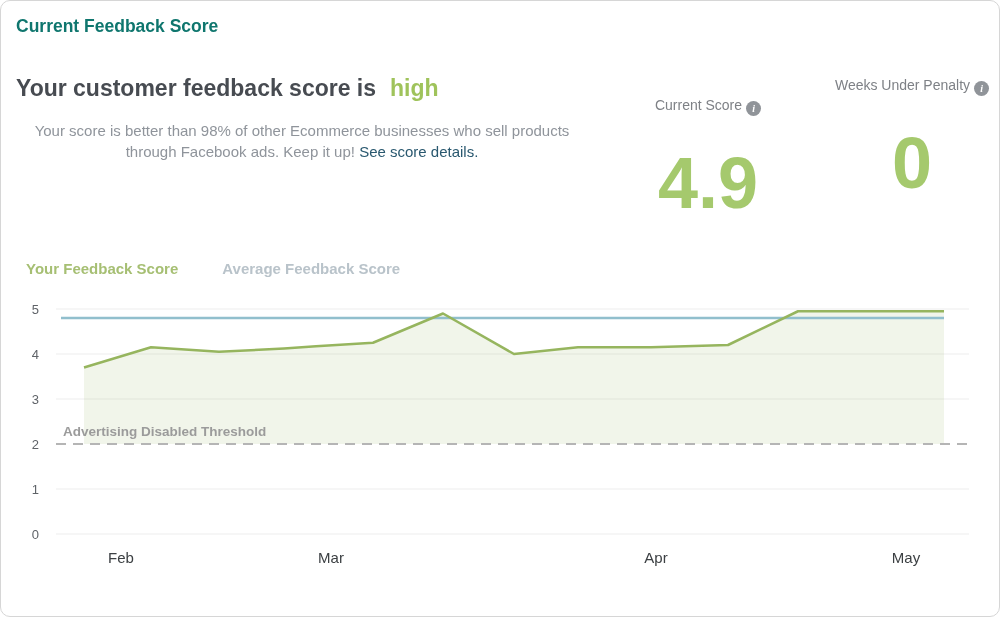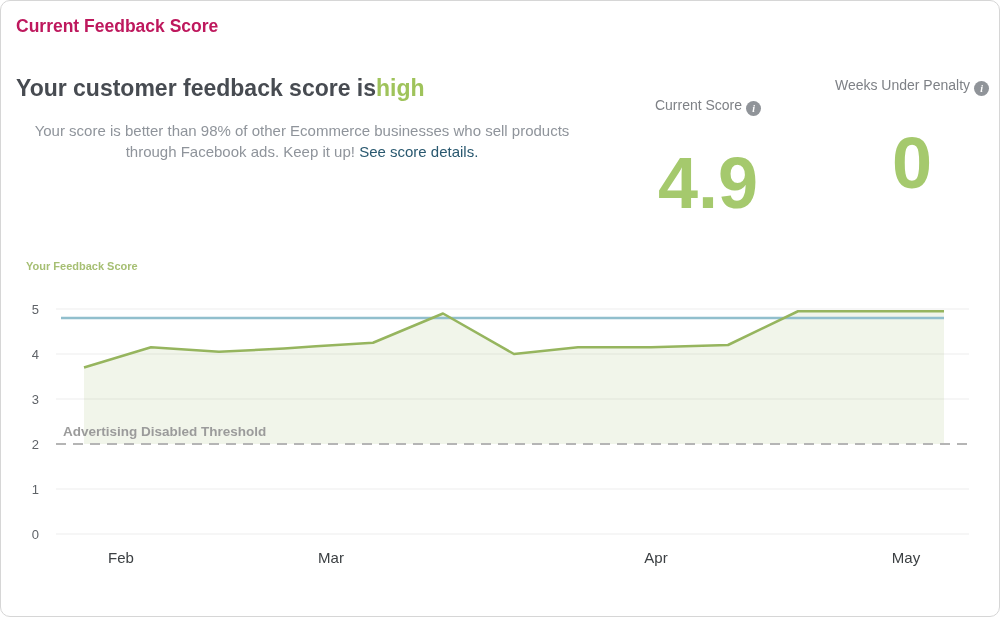--- a/index.html
+++ b/index.html
@@ -2,37 +2,37 @@
 <html><head>
 <meta charset="utf-8">
 <style>
   * { margin:0; padding:0; box-sizing:border-box; }
   html,body { background:#ffffff; }
   body {
     width:1000px; height:617px; position:relative; overflow:hidden;
     font-family:"Liberation Sans", sans-serif;
     border:1px solid #d6d6d6; border-radius:10px;
   }
-  .page-title { position:absolute; left:15px; top:15px; font-size:17.5px; font-weight:bold; color:#be185d; }
+  .page-title { position:absolute; left:15px; top:15px; font-size:17.5px; font-weight:bold; color:#0f766e; }
   .heading { position:absolute; left:15px; top:74px; font-size:23px; font-weight:bold; color:#474b51; }
-  .heading .hl { color:#9fc35b; margin-left:0; }
+  .heading .hl { color:#9fc35b; margin-left:14px; }
   .desc { position:absolute; left:15px; top:119px; width:572px; font-size:15px; line-height:21px; color:#8f949b;text-align:center; }
   .desc a { color:#29586f; text-decoration:none; cursor:pointer; }
   .stat { position:absolute; top:75px; width:160px; text-align:center; }
   .stat-current { left:627px;margin-top:20px; }
   .stat-weeks { left:818px;margin-left:13px; }
   .stat .lbl { font-size:14px; color:#7e8186; line-height:19px; height:56px; }
   .stat .val { font-size:72px; font-weight:bold; color:#a5c96d; line-height:62px; }
   .info-icon {
     display:inline-block; width:15px; height:15px; border-radius:50%;
     background:#909499; color:#ffffff; font-size:10px; line-height:15px;
     font-weight:bold; font-style:italic; text-align:center; vertical-align:-2px;
     margin-left:4px; cursor:pointer; font-family:"Liberation Serif", serif;
   }
-  .legend { position:absolute; left:25px; top:259px; display:flex; gap:44px; font-size:11px; font-weight:bold; }
+  .legend { position:absolute; left:25px; top:259px; display:flex; gap:44px; font-size:15px; font-weight:bold; }
   .legend .your { color:#a6bf73; cursor:pointer; }
   .legend .avg { color:#b9c3ca; cursor:pointer; }
   #chart-svg { position:absolute; left:0; top:285px; }
 </style>
 </head>
 <body>
 
 <div class="page-title">Current Feedback Score</div>
 
 <div class="heading">
@@ -52,20 +52,21 @@
 
 <div class="stat stat-weeks">
   <div class="lbl">
     <span>Weeks Under Penalty</span><span class="info-icon">i</span>
   </div>
   <div class="val">0</div>
 </div>
 
 <div class="legend">
   <span class="your">Your Feedback Score</span>
+  <span class="avg">Average Feedback Score</span>
 </div>
 
 <svg id="chart-svg" width="1000" height="310">
     <line x1="55" y1="23" x2="968" y2="23" stroke="#ededed" stroke-width="1"></line>
     <text x="38" y="28" text-anchor="end" font-size="13" fill="#5f6368">5</text>
     <line x1="55" y1="68" x2="968" y2="68" stroke="#ededed" stroke-width="1"></line>
     <text x="38" y="73" text-anchor="end" font-size="13" fill="#5f6368">4</text>
     <line x1="55" y1="113" x2="968" y2="113" stroke="#ededed" stroke-width="1"></line>
     <text x="38" y="118" text-anchor="end" font-size="13" fill="#5f6368">3</text>
     <text x="38" y="163" text-anchor="end" font-size="13" fill="#5f6368">2</text>

